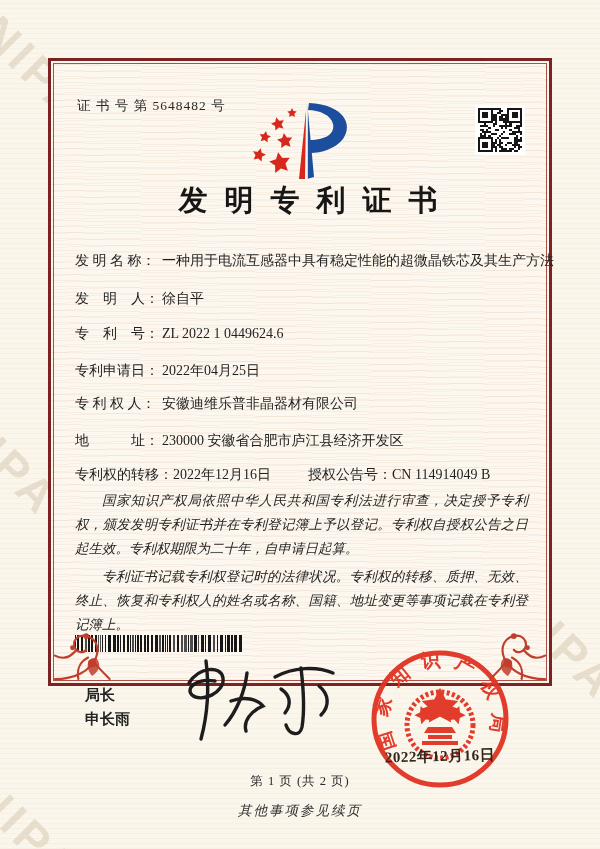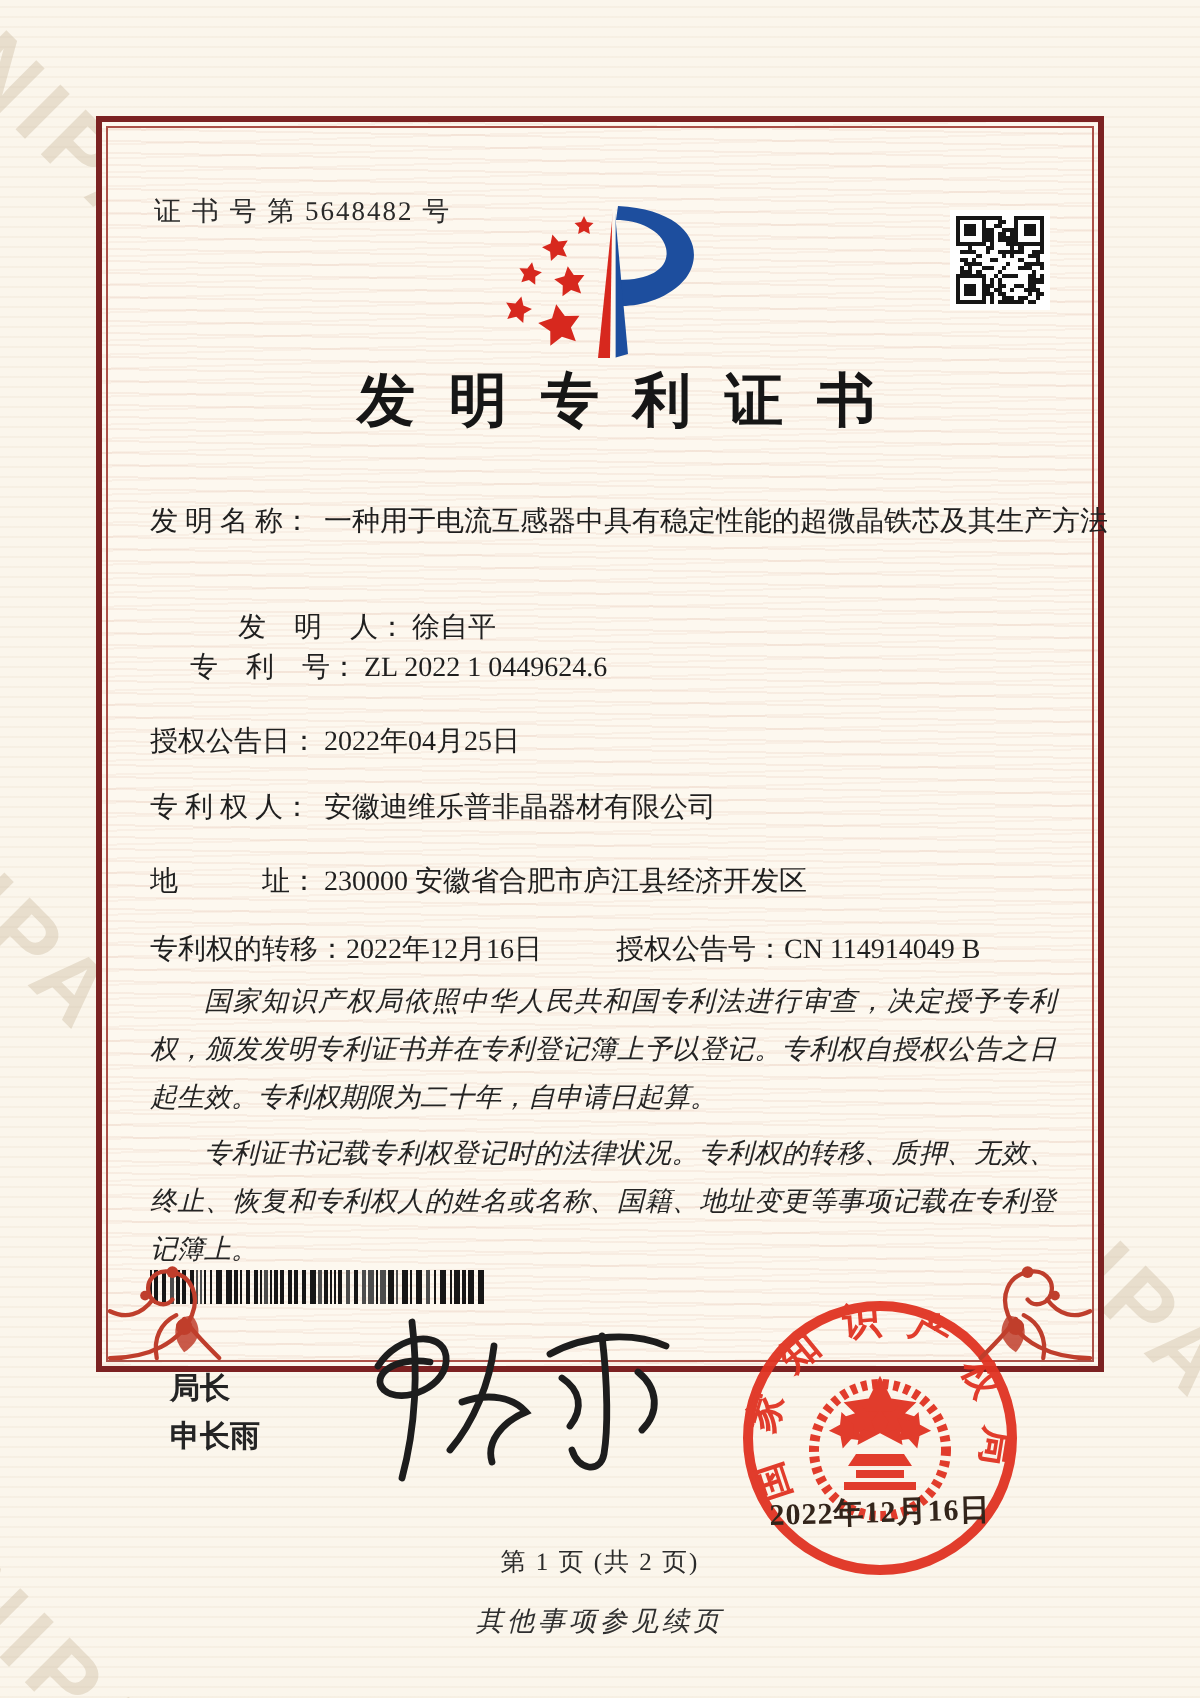--- a/index.html
+++ b/index.html
@@ -539,28 +539,28 @@
         <div></div>
         <div></div>
       </div>
   </div>
 
   <div class="abs title">发明专利证书</div>
 
   <div class="abs field-row" style="top:191px;">
     <span class="field-label">发 明 名 称：</span><span>一种用于电流互感器中具有稳定性能的超微晶铁芯及其生产方法</span>
   </div>
-  <div class="abs field-row" style="top:244px;margin-left:44px;">
+  <div class="abs field-row" style="top:229px;">
     <span class="field-label">发　明　人：</span><span>徐自平</span>
   </div>
-  <div class="abs field-row" style="top:264px;margin-left:20px;">
+  <div class="abs field-row" style="top:264px;">
     <span class="field-label">专　利　号：</span><span>ZL 2022 1 0449624.6</span>
   </div>
   <div class="abs field-row" style="top:301px;">
-    <span class="field-label">授权公告日：</span><span>2022年04月25日</span>
+    <span class="field-label">专利申请日：</span><span>2022年04月25日</span>
   </div>
   <div class="abs field-row" style="top:334px;">
     <span class="field-label">专 利 权 人：</span><span>安徽迪维乐普非晶器材有限公司</span>
   </div>
   <div class="abs field-row" style="top:371px;">
     <span class="field-label">地　　　址：</span><span>230000 安徽省合肥市庐江县经济开发区</span>
   </div>
   <div class="abs field-row" style="top:405px;">
     <span><span>专利权的转移：</span><span>2022年12月16日</span></span>
     <span class="pair2"><span>授权公告号：</span><span>CN 114914049 B</span></span>

